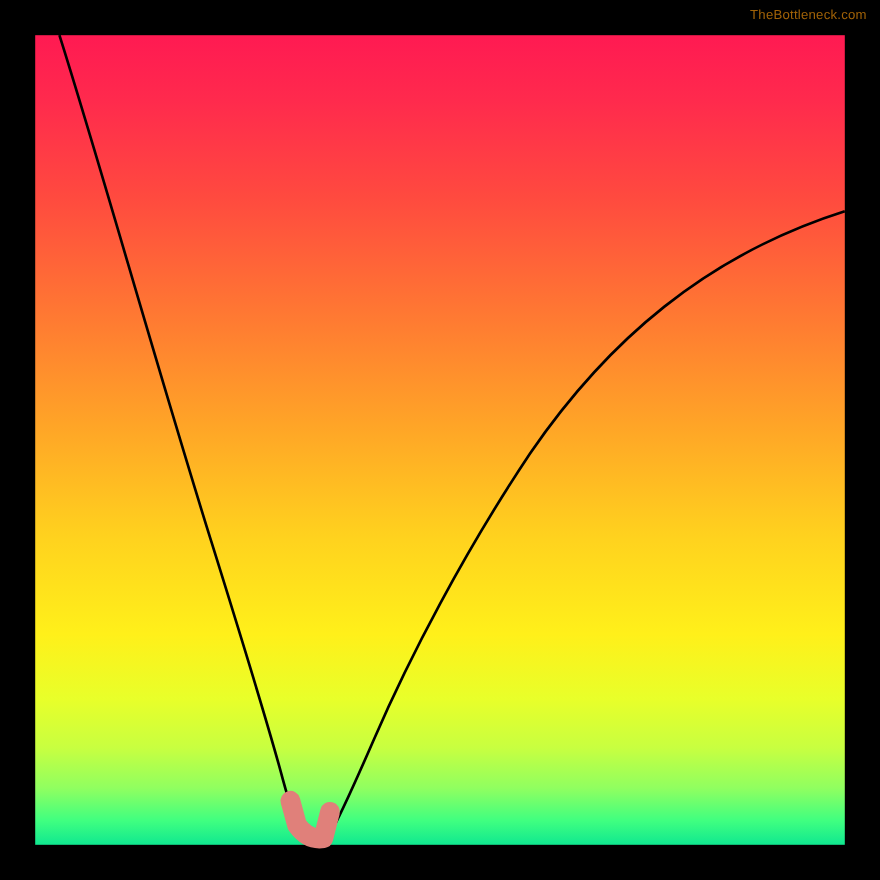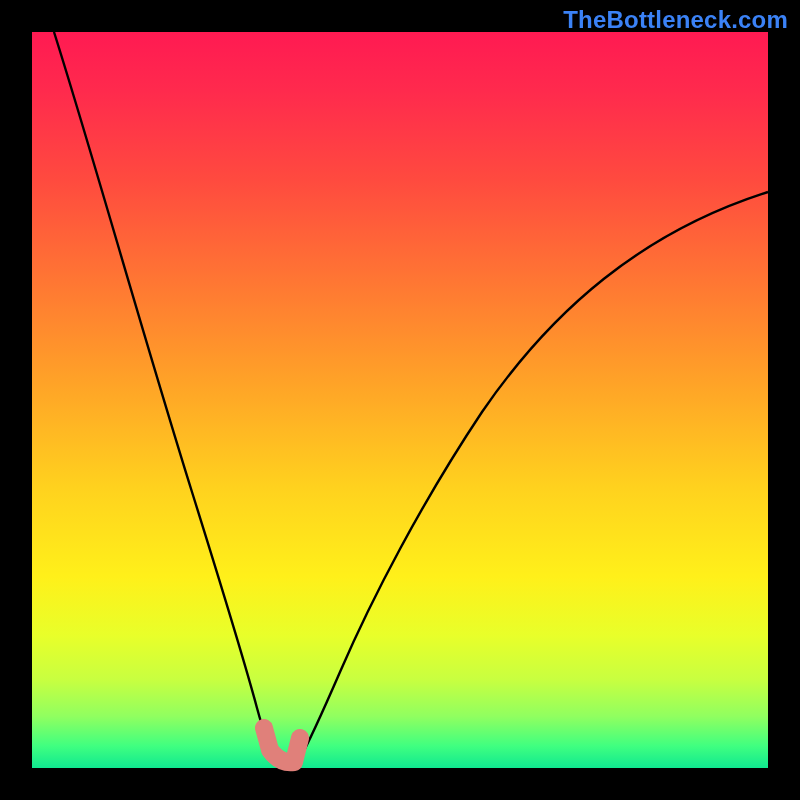--- a/index.html
+++ b/index.html
@@ -38,24 +38,24 @@
       #c8ff40 88%,
       #90ff60 93%,
       #40ff80 97%,
       #10e890 100%
     );
   }
   .attrib {
     position: absolute;
     top: 6px;
     right: 12px;
-    color: #3b82f6;
-    font-size: 24px;
+    color: #a16207;
+    font-size: 12px;
     letter-spacing: 0.2px;
-    font-weight: 700;
+    font-weight: 400;
   }
   svg.curves {
     position: absolute;
     left: 0;
     top: 0;
     width: 736px;
     height: 736px;
     overflow: visible;
   }
   .curve-line {

